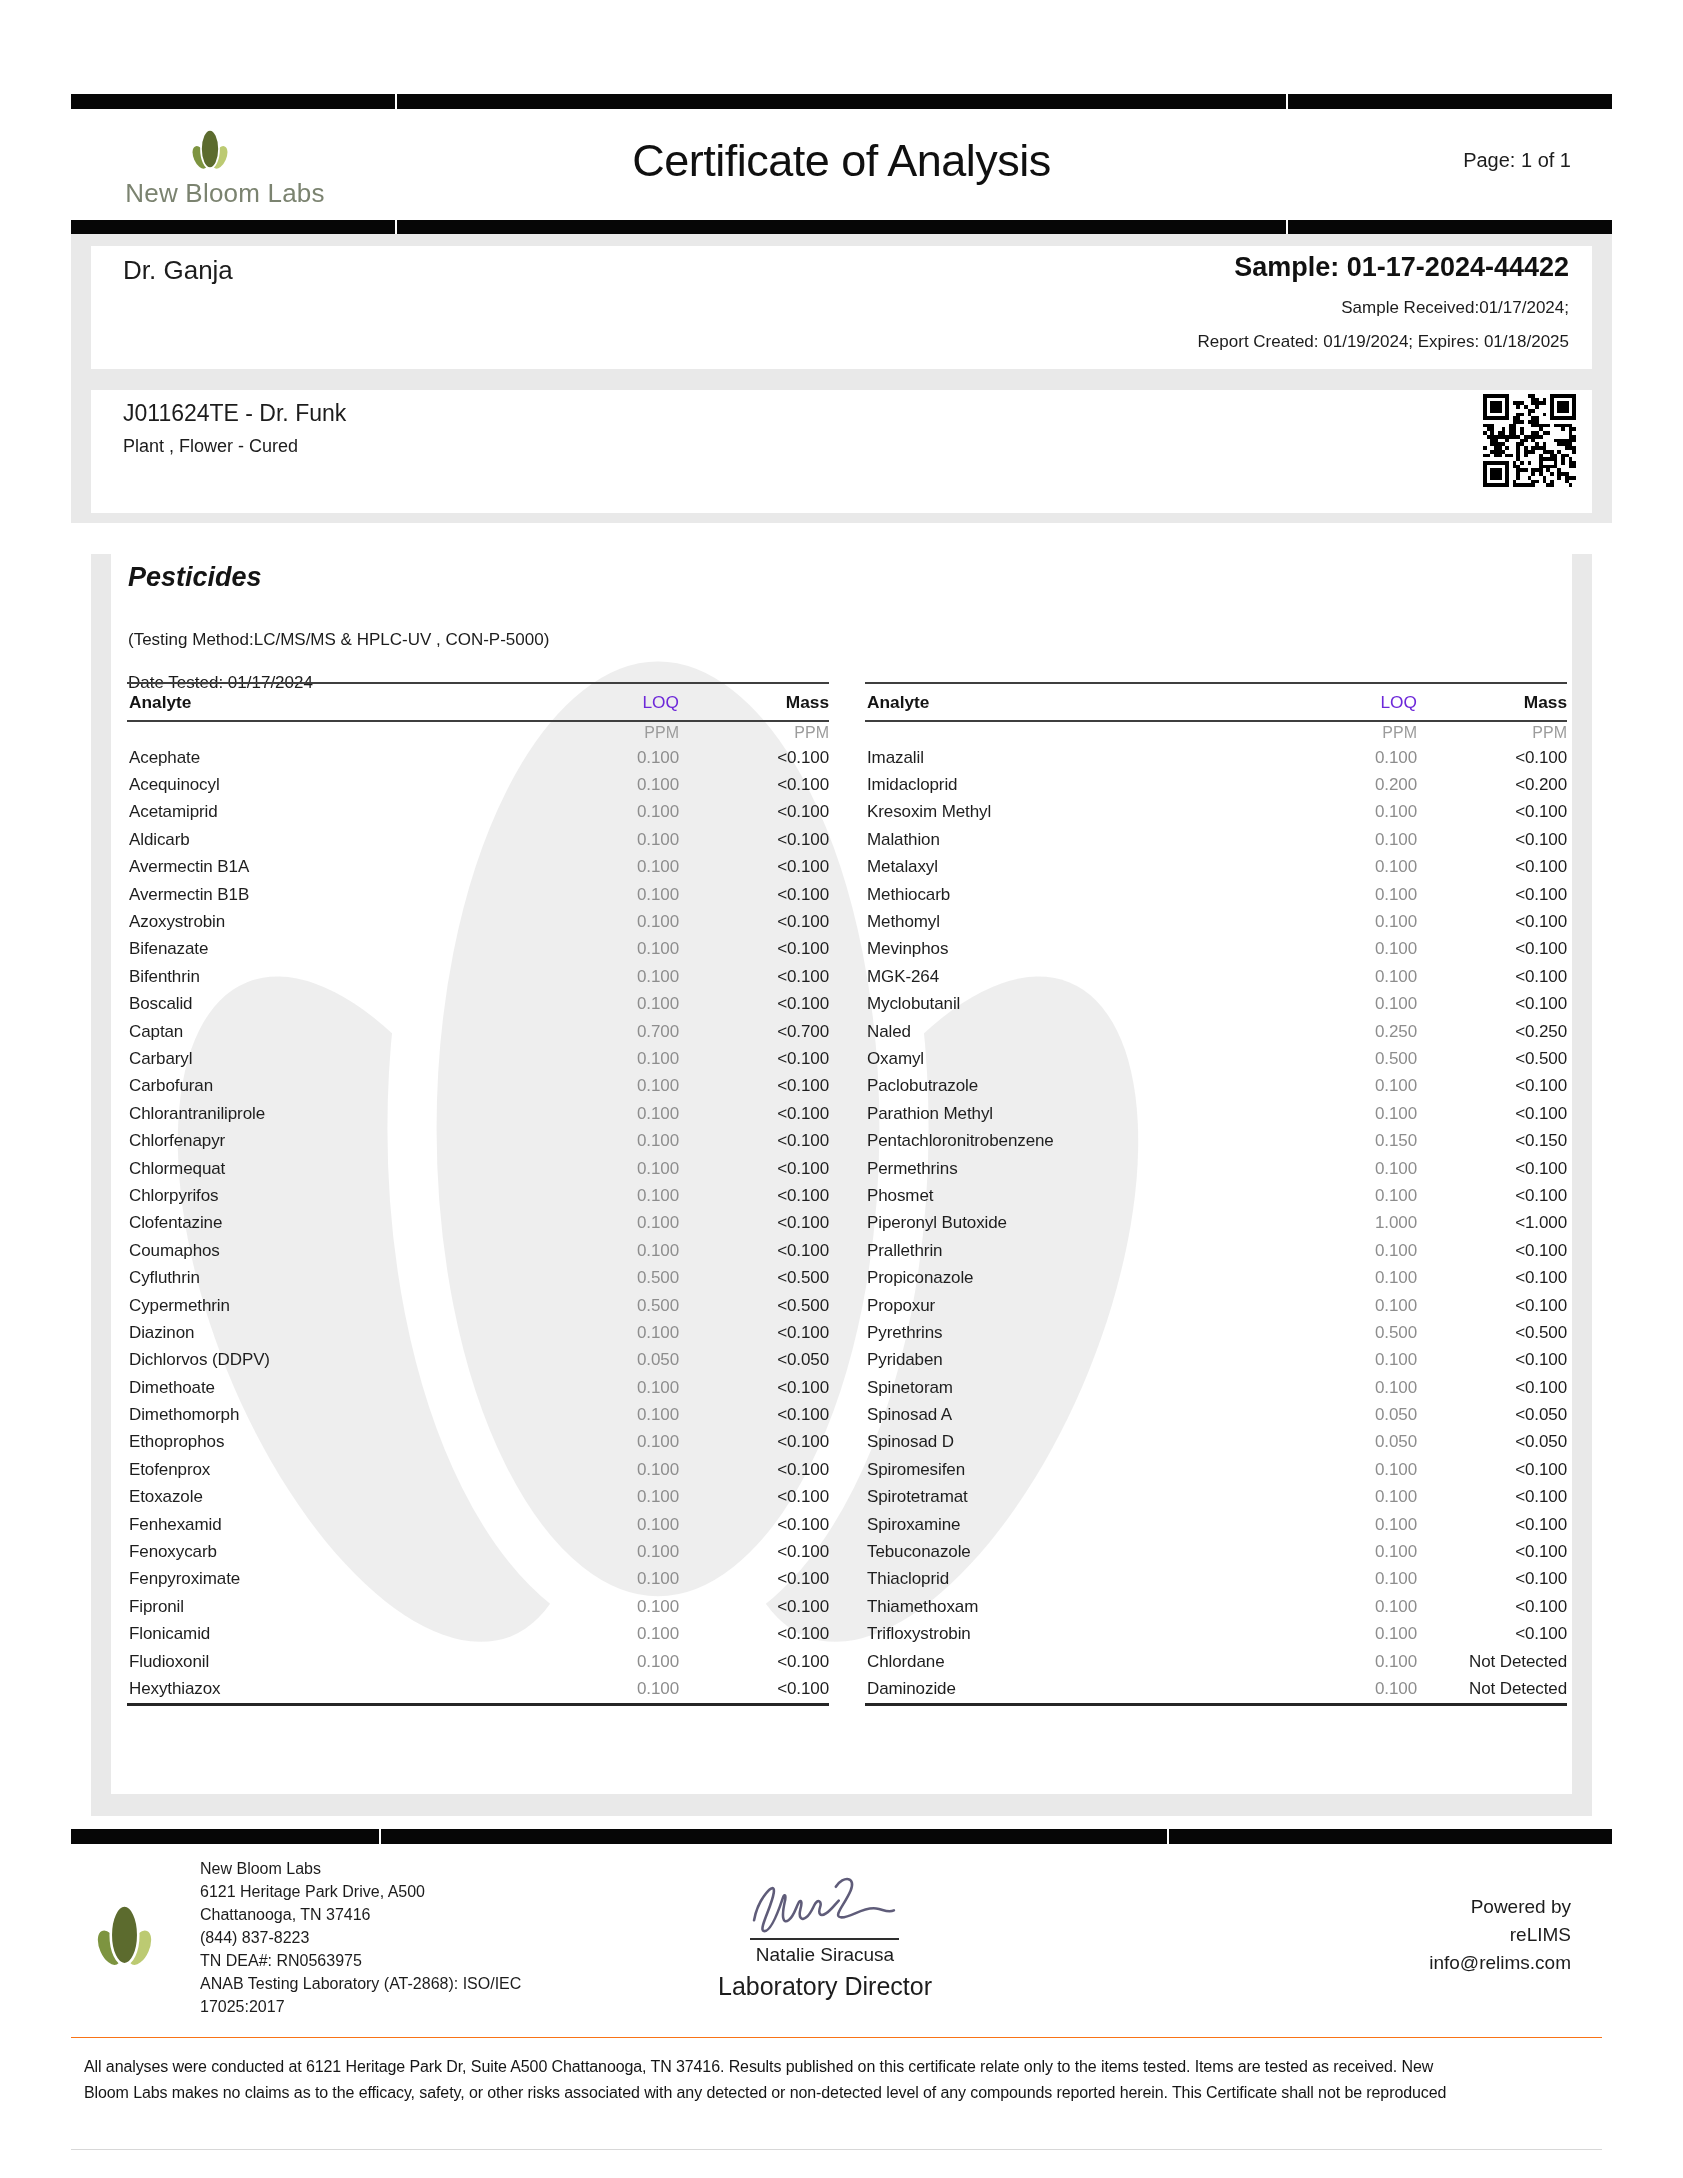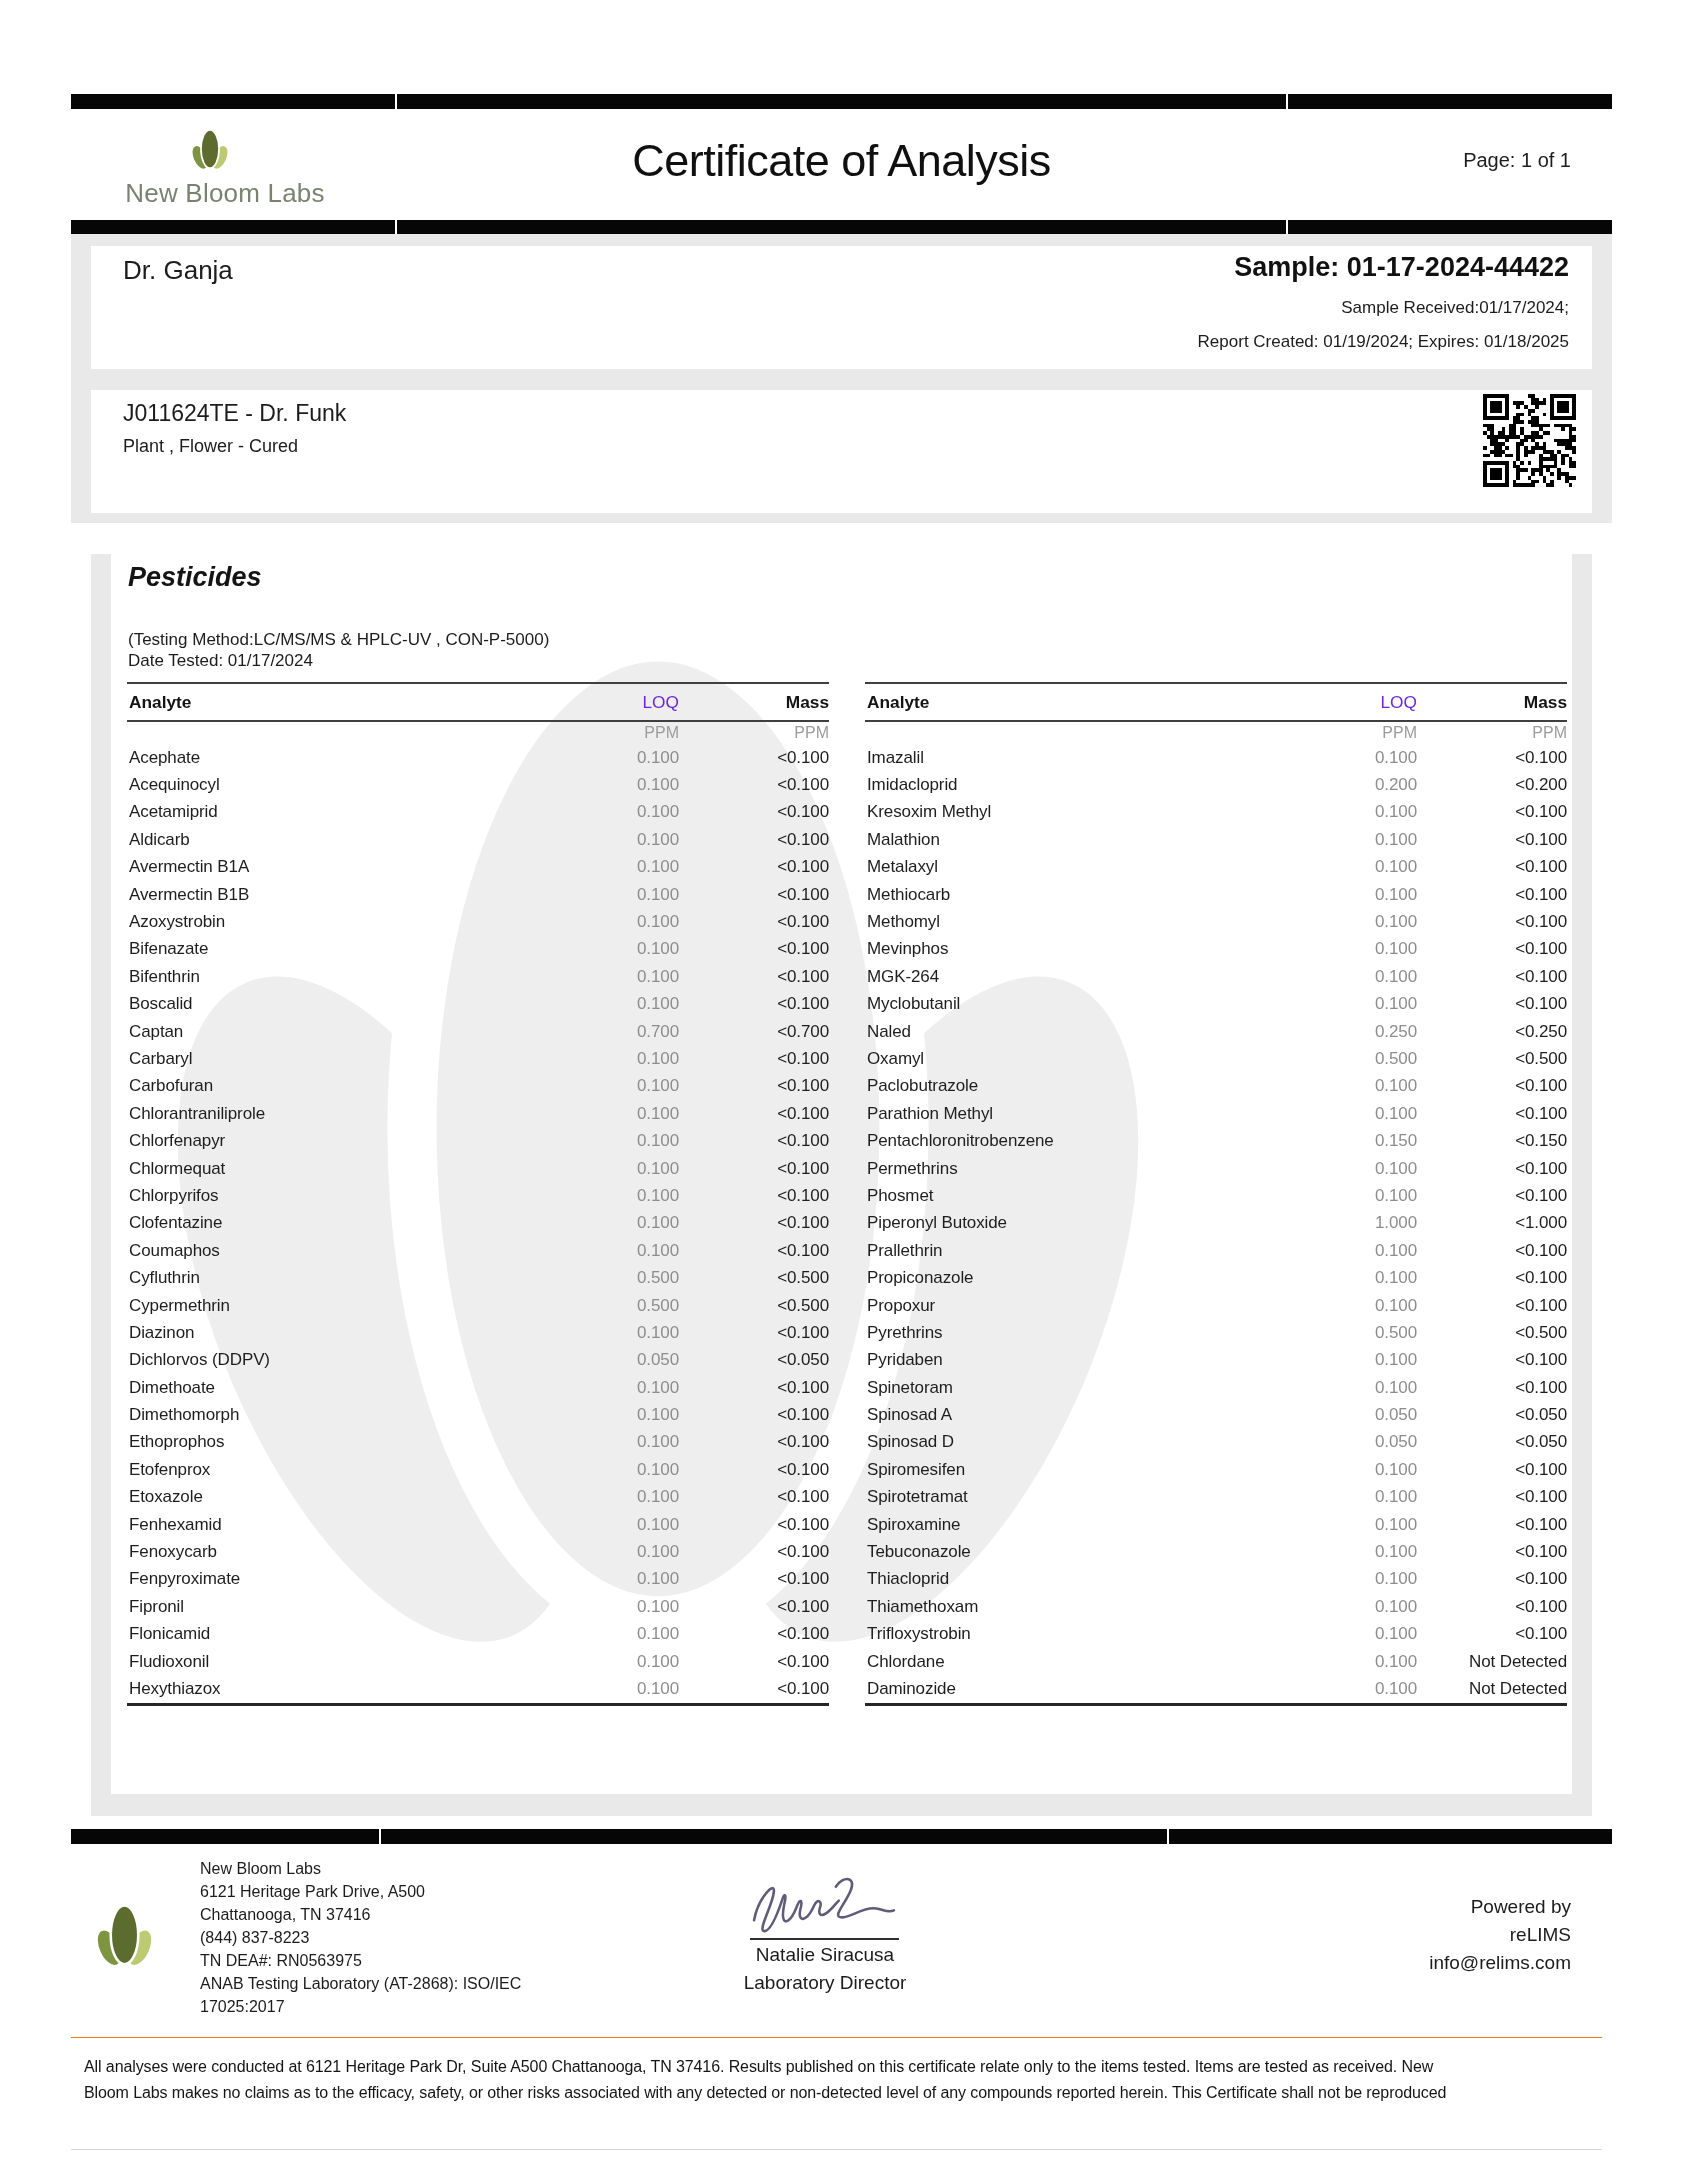--- a/index.html
+++ b/index.html
@@ -34,21 +34,21 @@
 
   
   .main-frame-left{position:absolute;left:91px;top:554px;width:20px;height:1240px;background:#e9e9e9;}
   .main-frame-right{position:absolute;left:1572px;top:554px;width:20px;height:1240px;background:#e9e9e9;}
   .main-frame-bottom{position:absolute;left:91px;top:1794px;width:1501px;height:22px;background:#e9e9e9;}
 
   .watermark{position:absolute;left:158px;top:604px;width:1000px;height:1148px;opacity:0.14;z-index:0;}
 
   .sec-title{position:absolute;left:128px;top:562px;font-size:27px;font-weight:bold;color:#141414;z-index:2;font-style:italic;}
   .sec-method{position:absolute;left:128px;top:630px;font-size:17px;color:#1c1c1c;z-index:2;}
-  .sec-date{position:absolute;left:128px;top:651px;font-size:17px;color:#1c1c1c;z-index:2;}
+  .sec-date{position:absolute;left:128px;top:673px;font-size:17px;color:#1c1c1c;z-index:2;}
 
   .ptable{position:absolute;top:682px;width:702px;z-index:2;}
   .ptable.left{left:127px;}
   .ptable.right{left:865px;}
   .thead{height:40px;border-top:2px solid #3f3f3f;border-bottom:2px solid #3f3f3f;
          display:flex;align-items:center;font-size:17.3px;box-sizing:border-box;}
   .thead .c-analyte{font-weight:bold;color:#141414;}
   .thead .c-loq{color:#6d28d9;}
   .thead .c-mass{font-weight:bold;color:#141414;}
   .tunits{height:22px;display:flex;align-items:center;font-size:16px;color:#9c9c9c;}
@@ -60,21 +60,21 @@
   .trow .c-analyte{color:#1e1e1e;}
   .trow .c-loq{color:#8d8d8d;}
   .trow .c-mass{color:#1e1e1e;}
 
   
   .footer-logo{position:absolute;left:97px;top:1899px;width:55px;height:81px;}
   .lab-info{position:absolute;left:200px;top:1857px;font-size:16px;line-height:23px;color:#1c1c1c;}
   .signature-svg{position:absolute;left:746px;top:1873px;width:154px;height:65px;}
   .signature-line{position:absolute;left:750px;top:1938px;width:149px;border-top:2px solid #2e2e2e;}
   .signer-name{position:absolute;left:706px;top:1944px;width:238px;text-align:center;font-size:19px;color:#1c1c1c;}
-  .signer-title{position:absolute;left:706px;top:1972px;width:238px;text-align:center;font-size:19px;color:#1c1c1c;}
+  .signer-title{position:absolute;left:706px;top:1972px;width:238px;text-align:center;font-size:25px;color:#1c1c1c;}
   .powered{position:absolute;right:112px;top:1893px;text-align:right;font-size:19px;line-height:28px;color:#1c1c1c;}
 
   
   .disclaimer{position:absolute;left:71px;right:81px;top:2037px;height:111px;
               border-top:1px solid #f97316;border-bottom:1px solid #d8d8d8;}
   .disclaimer .txt{position:absolute;left:13px;top:16px;font-size:16px;line-height:26px;color:#151515;letter-spacing:-0.1px;}
 </style>
 </head>
 <body>
 

